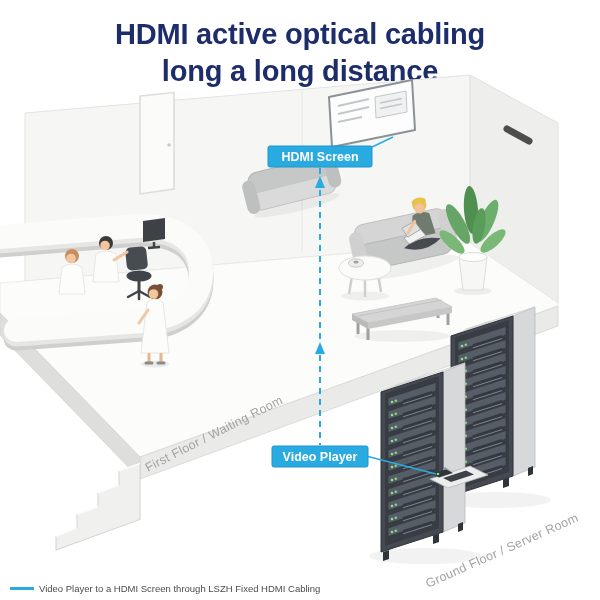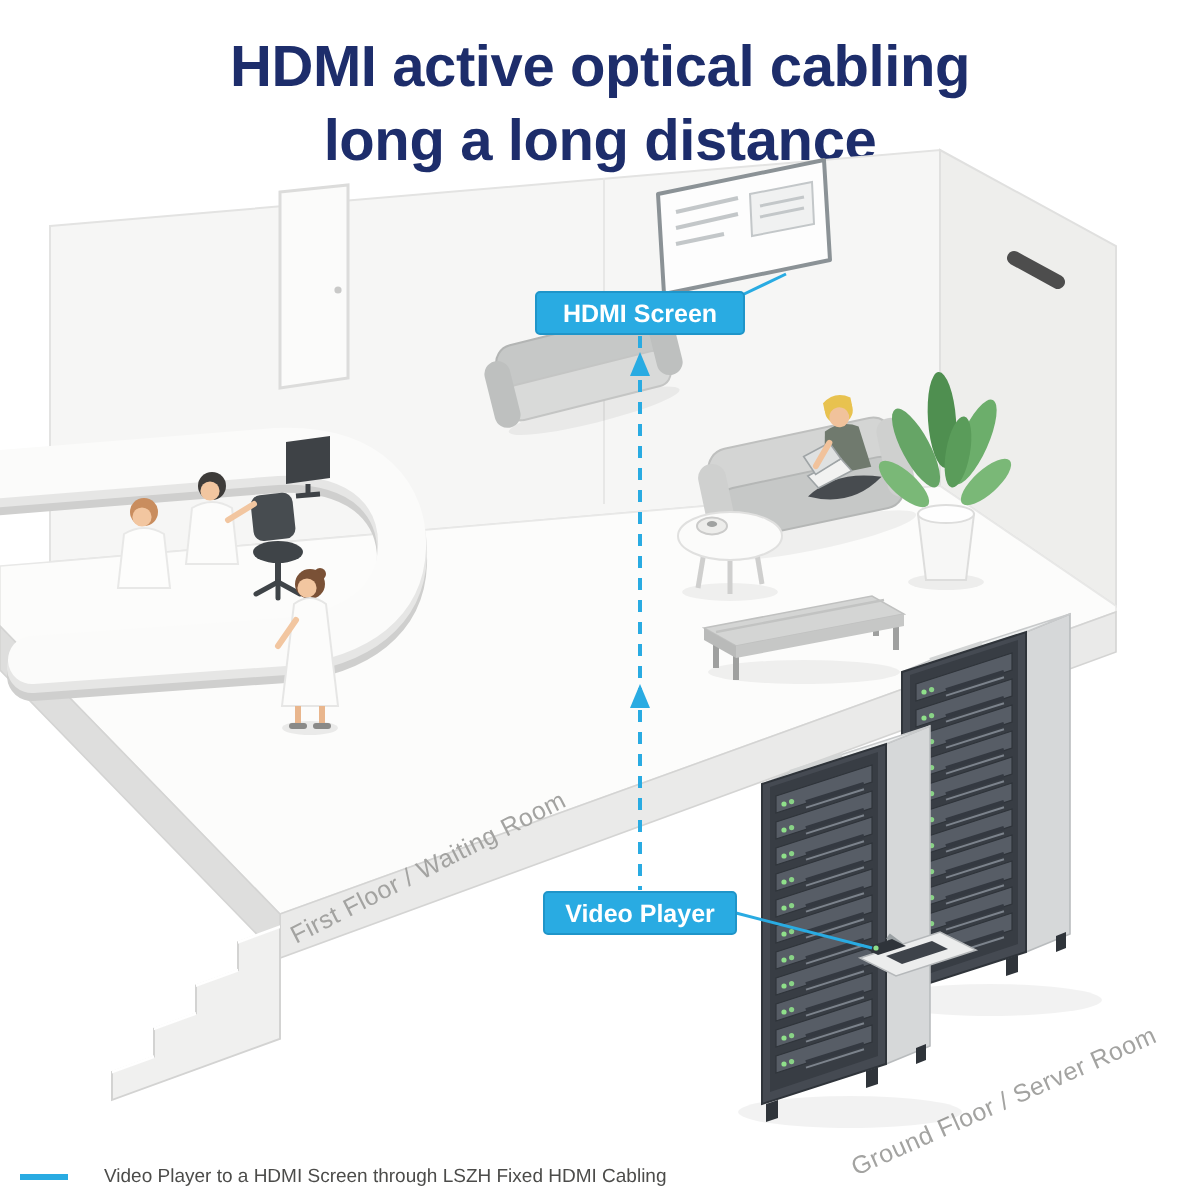--- a/index.html
+++ b/index.html
@@ -4,21 +4,21 @@
 <style>
   html,body{margin:0;padding:0;background:#ffffff;}
   body{font-family:"Liberation Sans",sans-serif;}
   .stage{position:relative;width:600px;height:600px;background:#ffffff;overflow:hidden;}
   .title{position:absolute;top:16px;left:0;right:0;text-align:center;
          color:#1d2d6b;font-size:29px;font-weight:700;line-height:1.28;letter-spacing:-0.2px;}
   .scene{position:absolute;left:0;top:0;width:600px;height:600px;}
   svg text{font-family:"Liberation Sans",sans-serif;}
   .callout-text{fill:#ffffff;font-size:12.5px;font-weight:bold;}
   .floor-text{fill:#a3a3a1;font-size:12.5px;letter-spacing:.3px;}
-  .legend{position:absolute;left:10px;bottom:6px;display:flex;align-items:center;gap:18px;}
+  .legend{position:absolute;left:10px;bottom:6px;display:flex;align-items:center;gap:5px;}
   .legend-swatch{display:inline-block;width:24px;height:3px;background:#29abe2;}
   .legend-text{font-size:9.5px;color:#4c4c4a;}
 </style>
 </head>
 <body>
 
 <div class="stage">
 
   <div class="title">
     <div>HDMI active optical cabling</div>

